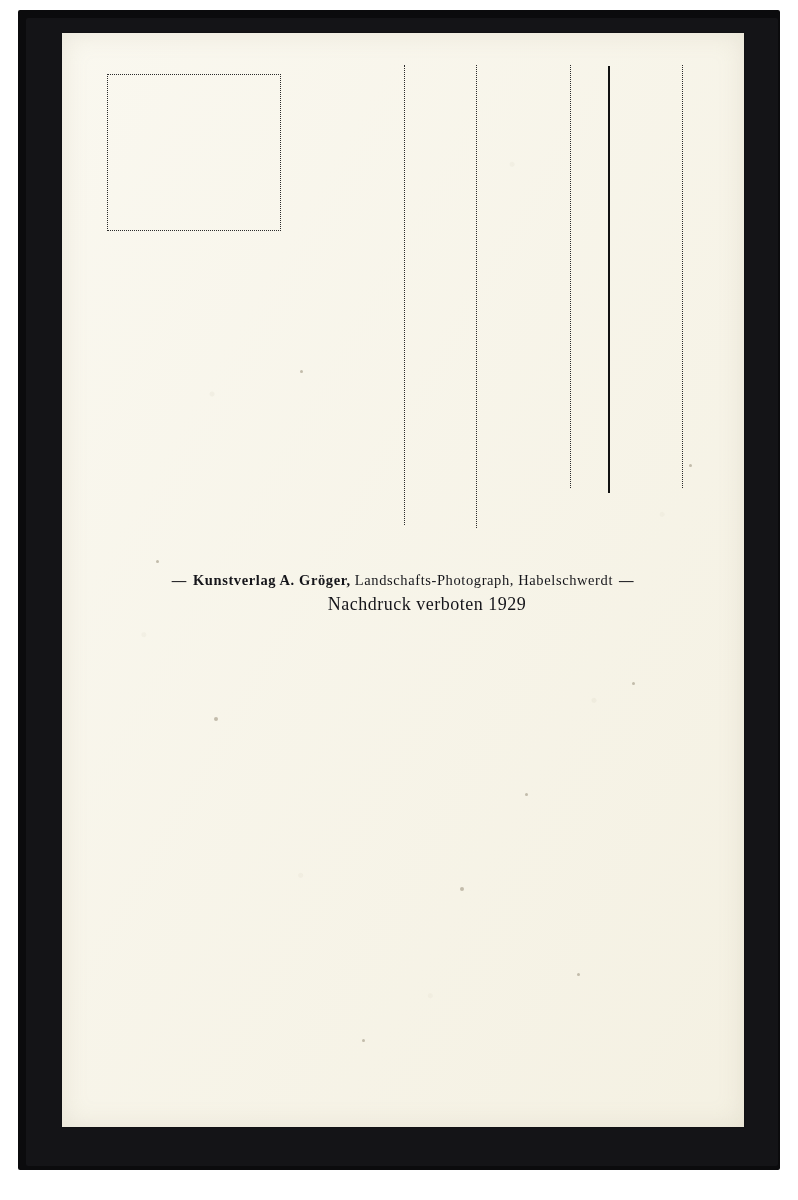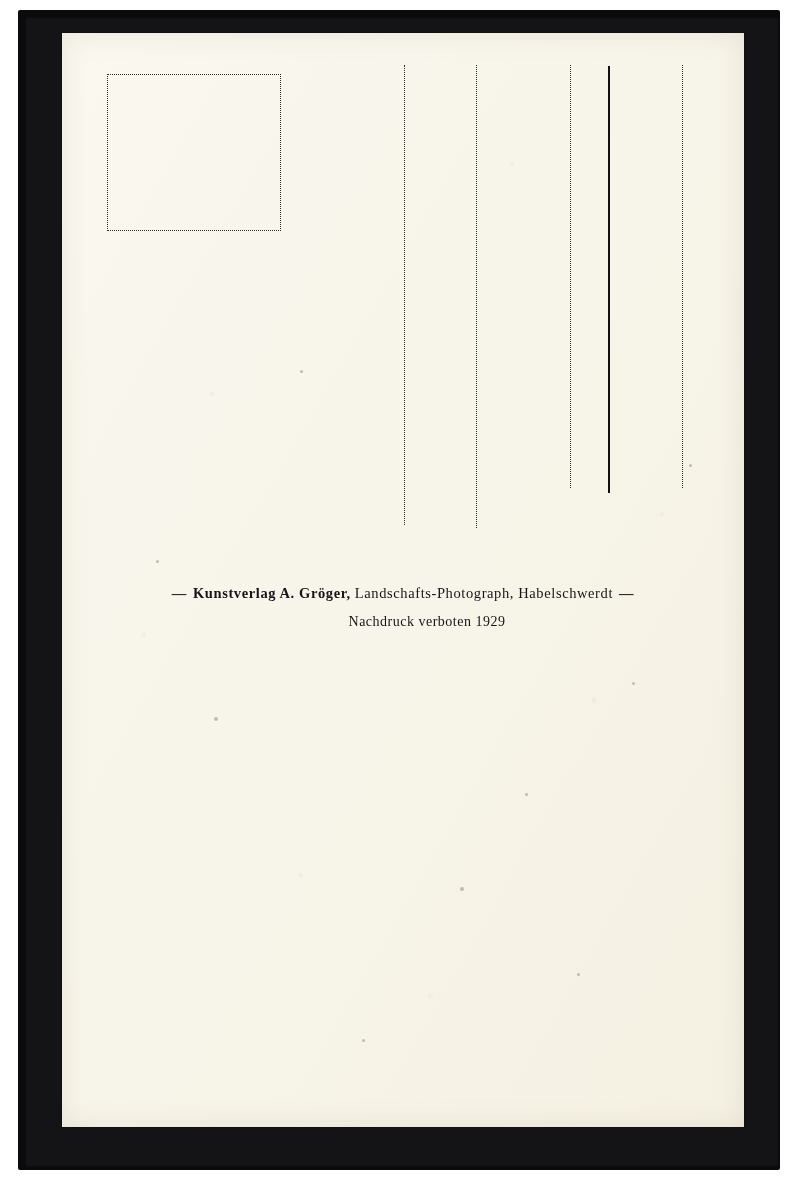--- a/index.html
+++ b/index.html
@@ -102,26 +102,25 @@
     left: 0;
     right: 0;
     top: 539px;
     text-align: center;
     color: #15151a;
   }
   .imprint .line1 {
     font-size: 14.5px;
     letter-spacing: 0.6px;
     white-space: nowrap;
-    margin-top: 13px;
   }
   .imprint .line2 {
-    font-size: 14px;
+    font-size: 18px;
     letter-spacing: 0.5px;
-    margin-top: 12px;
+    margin-top: 5px;
     white-space: nowrap;
     padding-left: 48px;
   }
   .imprint .dash {
     display: inline-block;
     padding: 0 6px;
     font-weight: bold;
   }
   .imprint .name {
     font-weight: bold;

